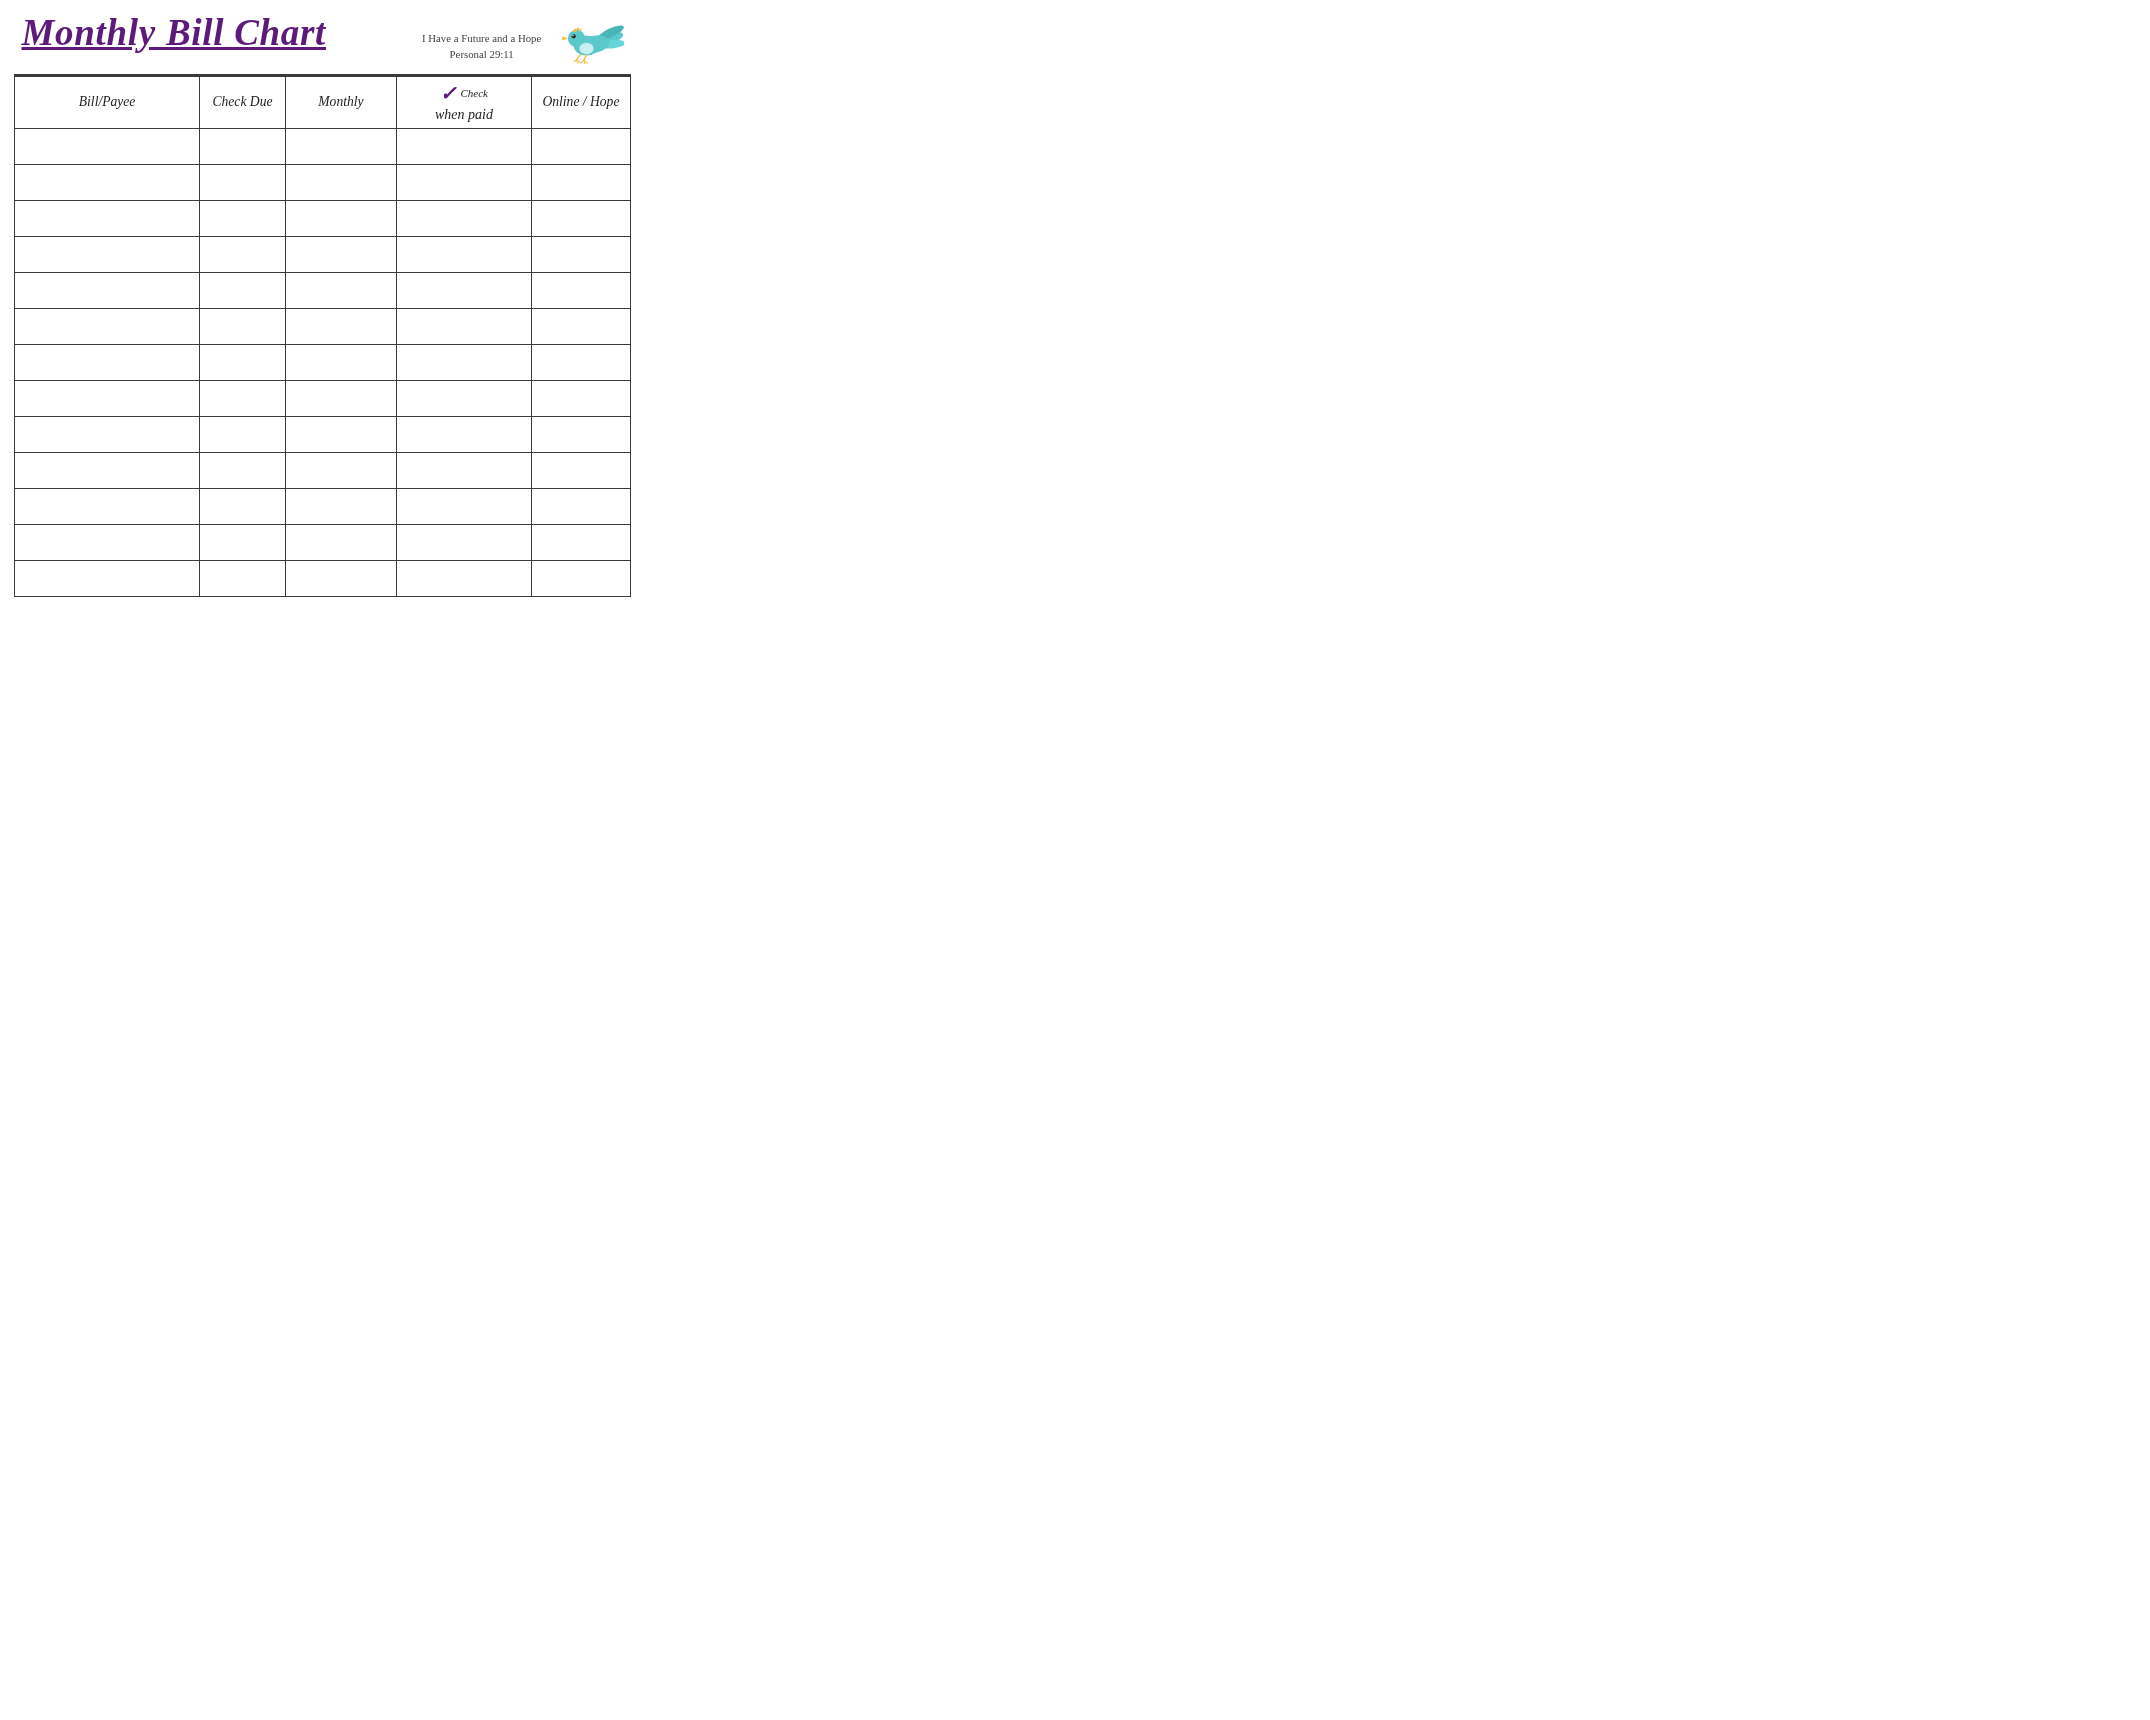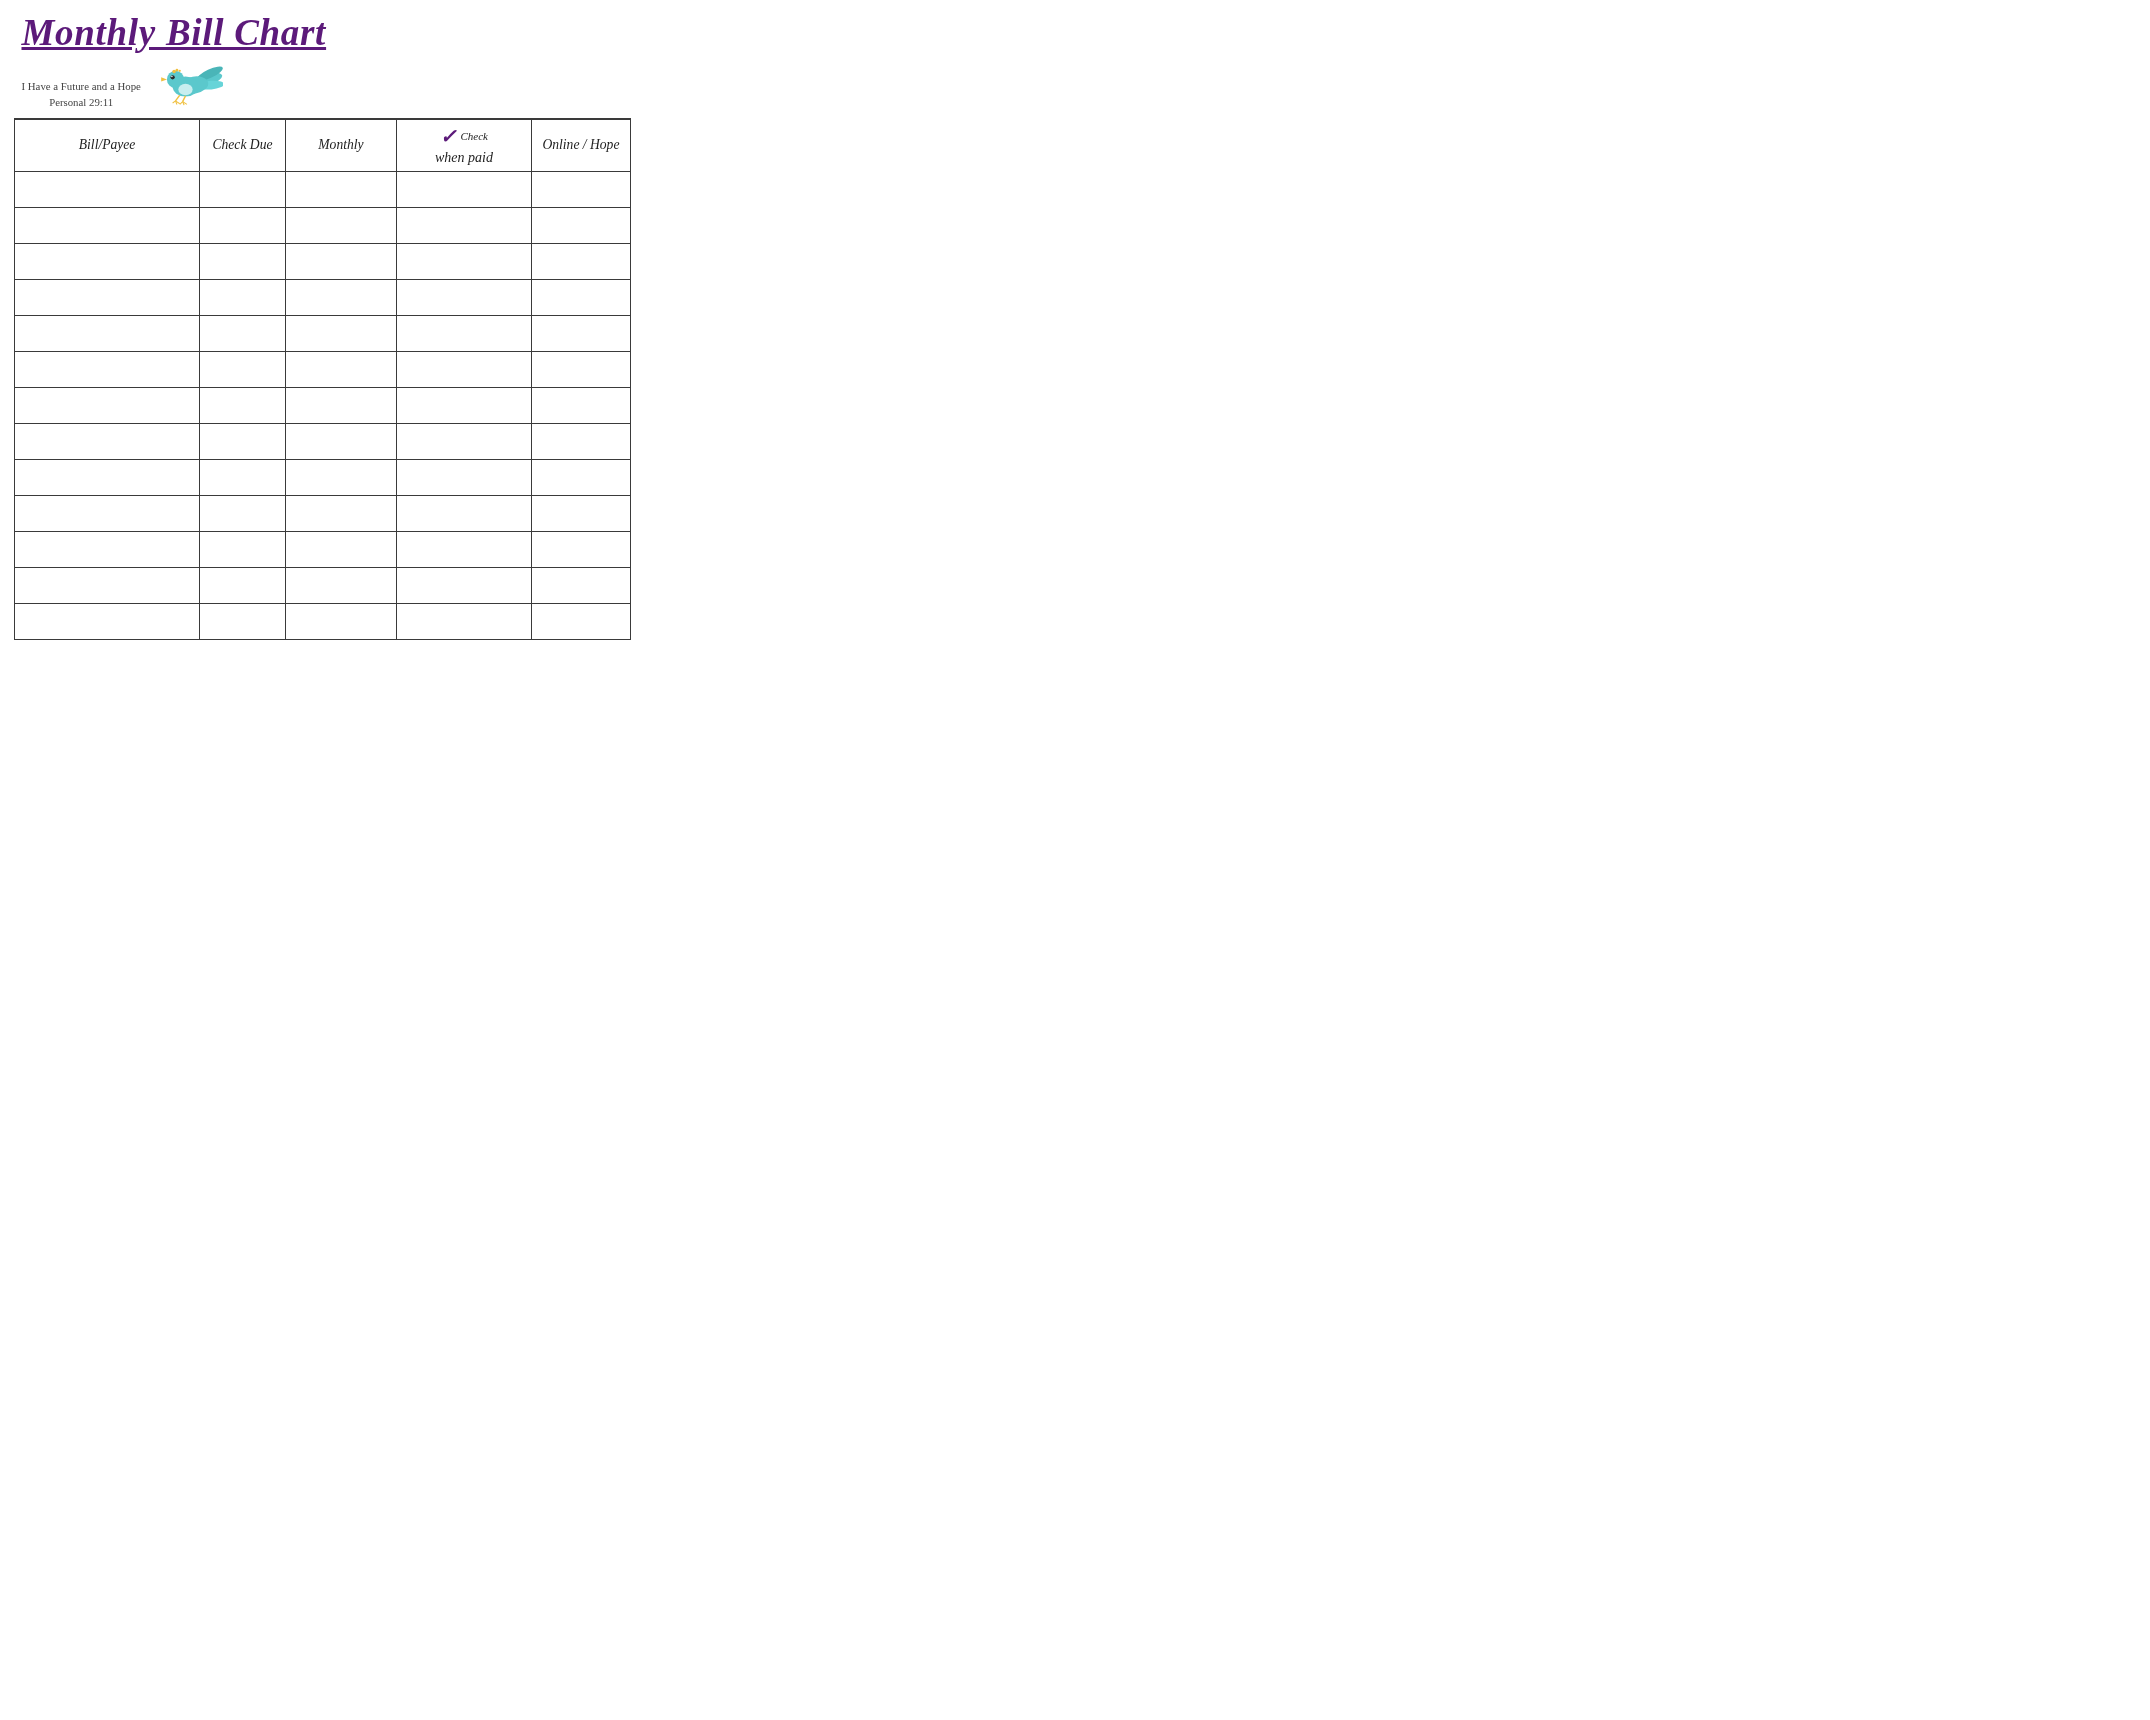--- a/index.html
+++ b/index.html
@@ -21,21 +21,20 @@
       flex-direction: column;
       padding: 0;
     }
 
     
     .header {
       display: flex;
       align-items: flex-start;
       justify-content: space-between;
       padding: 13px 21.5px 7.2px 21.5px;
-      flex-direction: column;
     }
 
     .title-block {
       display: flex;
       flex-direction: column;
     }
 
     .main-title {
       font-family: 'Palatino Linotype', Palatino, 'Book Antiqua', serif;
       font-style: italic;
@@ -45,21 +44,21 @@
       text-decoration: underline;
       text-decoration-color: #5c1a7a;
       line-height: 1.1;
       letter-spacing: 0.7px;
     }
 
     .tagline-block {
       display: flex;
       flex-direction: column;
       align-items: center;
-      margin-top: 20px;
+      margin-top: 13px;
       margin-right: 7.2px;
     }
 
     .tagline-text {
       font-family: Georgia, serif;
       font-size: 10.8px;
       color: #444;
       text-align: center;
       line-height: 1.5;
     }

